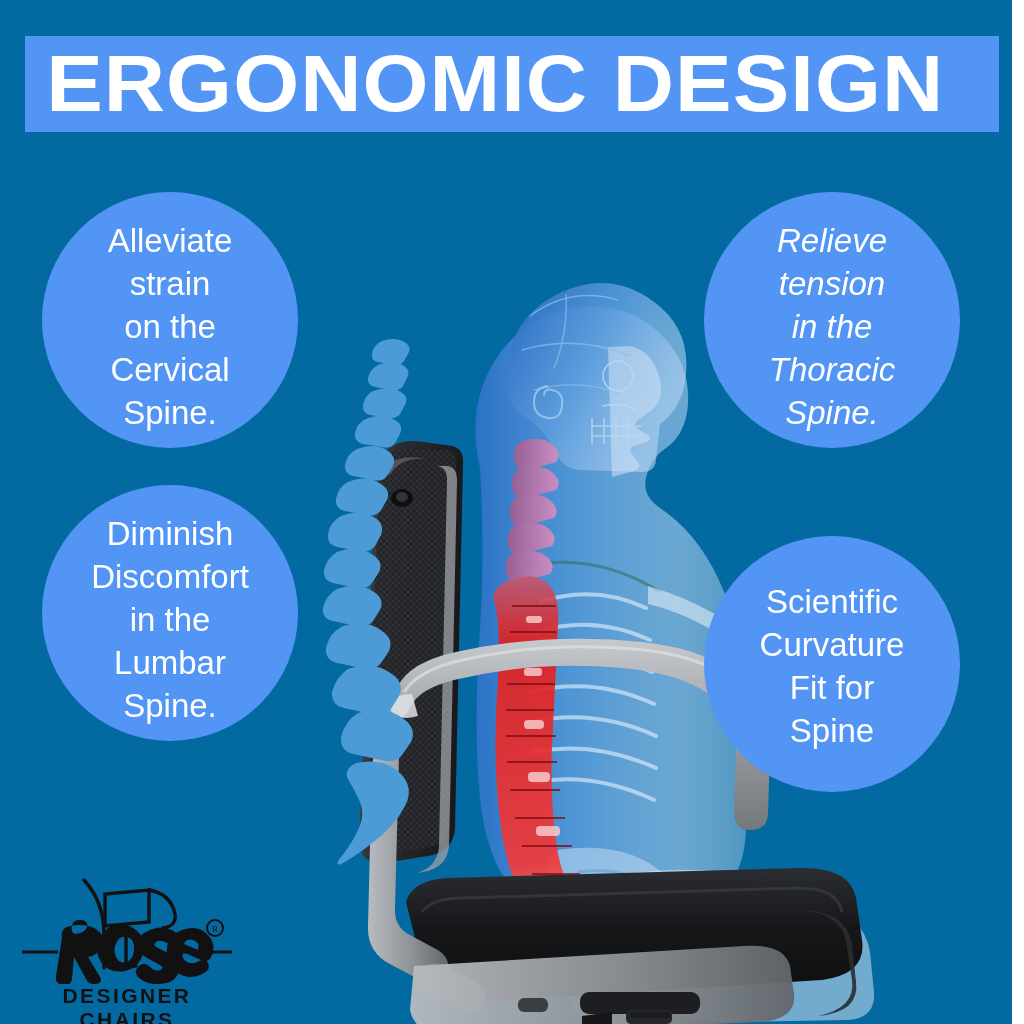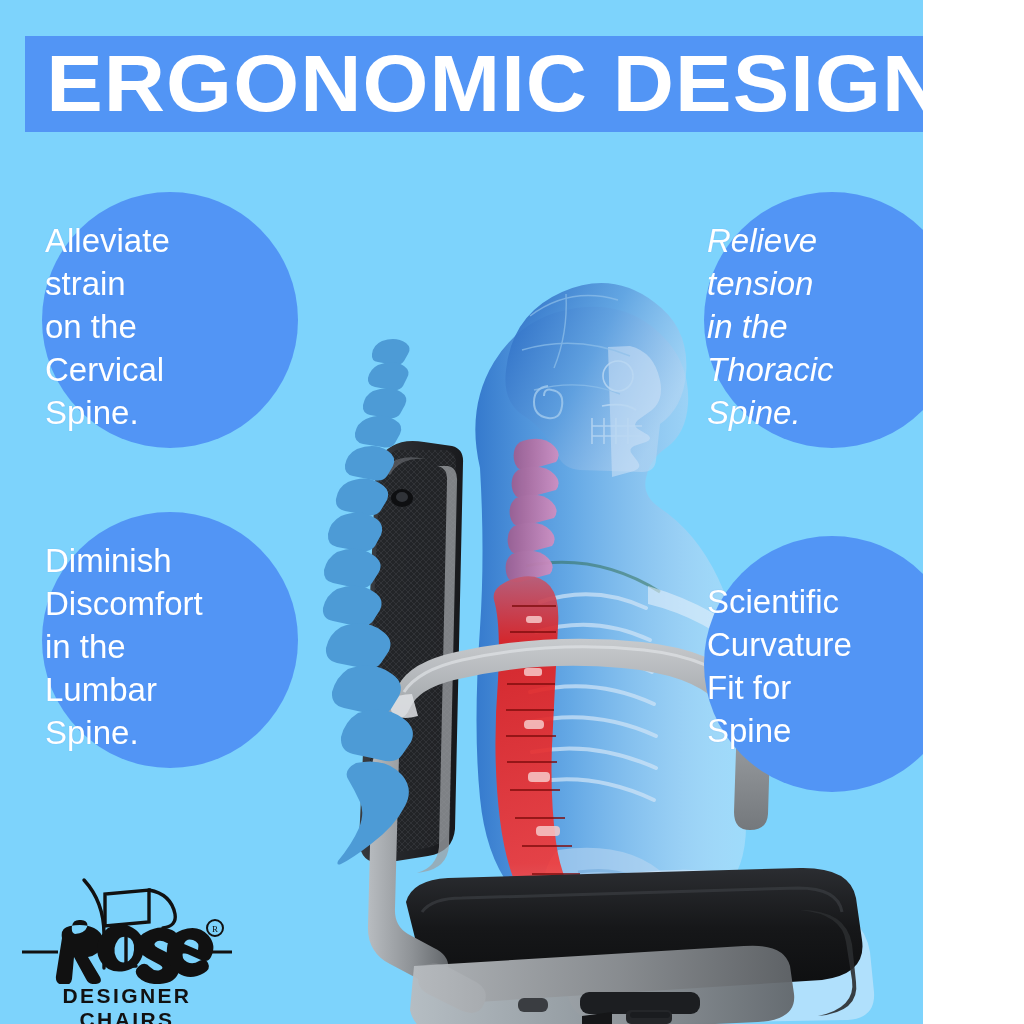--- a/index.html
+++ b/index.html
@@ -3,21 +3,21 @@
 <meta charset="utf-8">
 <title>Ergonomic Design Infographic</title>
 <style>
   html,body{margin:0;padding:0;}
   body{
     width:1024px;height:1024px;
     background:#ffffff;
     font-family:"Liberation Sans", sans-serif;
     overflow:hidden;
   }
-  #stage{position:relative;width:923px;height:1024px;background:#7dd3fc;overflow:hidden;}
+  #stage{position:relative;width:1012px;height:1024px;background:#0369a1;overflow:hidden;}
 
   
   .banner{
     position:absolute;left:25px;top:36px;width:974px;height:96px;
     background:#5295f5;
     display:flex;align-items:center;
   }
   .banner-text{
     color:#ffffff;
     font-size:80px;
@@ -37,28 +37,28 @@
     width:256px;height:256px;
     border-radius:50%;
     background:#5295f5;
     display:flex;align-items:center;justify-content:center;
     z-index:6;
   }
   .bubble .btext{
     color:#ffffff;
     font-size:33px;
     line-height:43px;
-    text-align:left;
+    text-align:center;
     width:250px;
     white-space:pre-line;
     text-shadow:0 0 1px rgba(82,149,245,.6);
   }
   #bubble-tl{left:42px;top:192px;}
   #bubble-tr{left:704px;top:192px;font-style:italic;}
-  #bubble-bl{left:42px;top:512px;}
+  #bubble-bl{left:42px;top:485px;}
   #bubble-br{left:704px;top:536px;}
   #bubble-tl .btext, #bubble-bl .btext{transform:translateY(6px);}
   #bubble-tr .btext{transform:translateY(6px);}
   #bubble-br .btext{transform:translateY(2px);}
 
   
   #spine{position:absolute;left:296px;top:335px;width:140px;height:545px;z-index:3;}
 
   
   #scene{position:absolute;left:330px;top:250px;width:600px;height:774px;z-index:2;}

